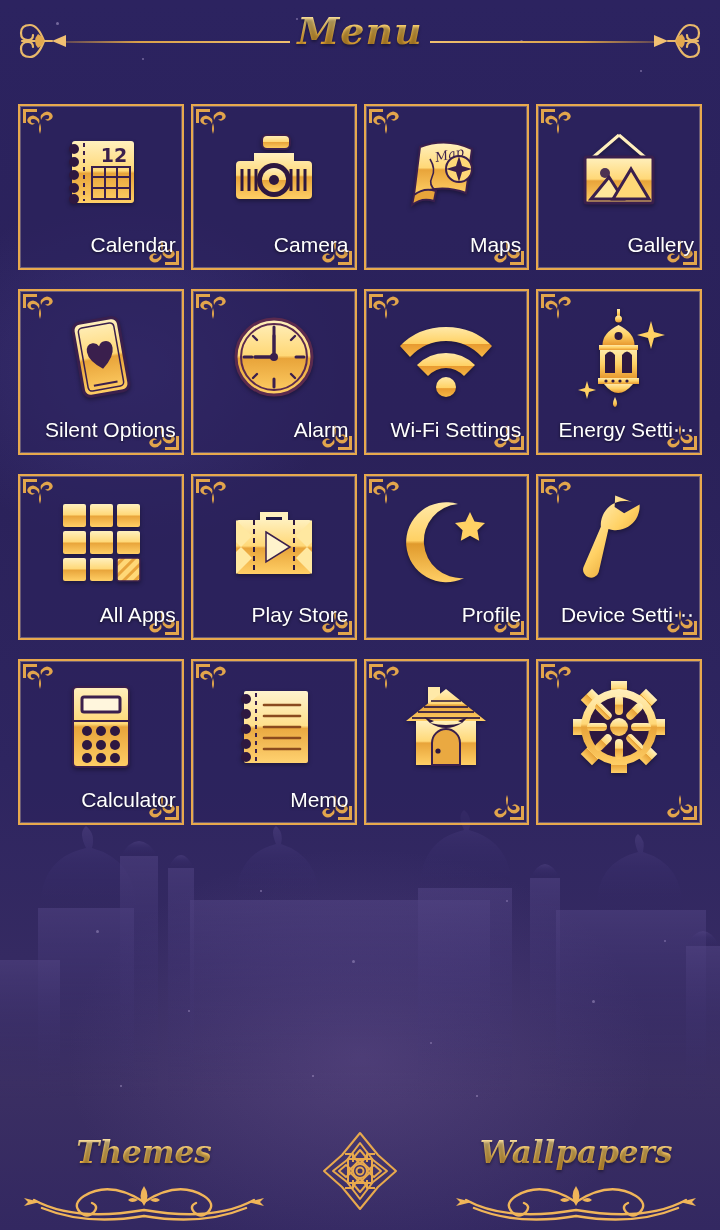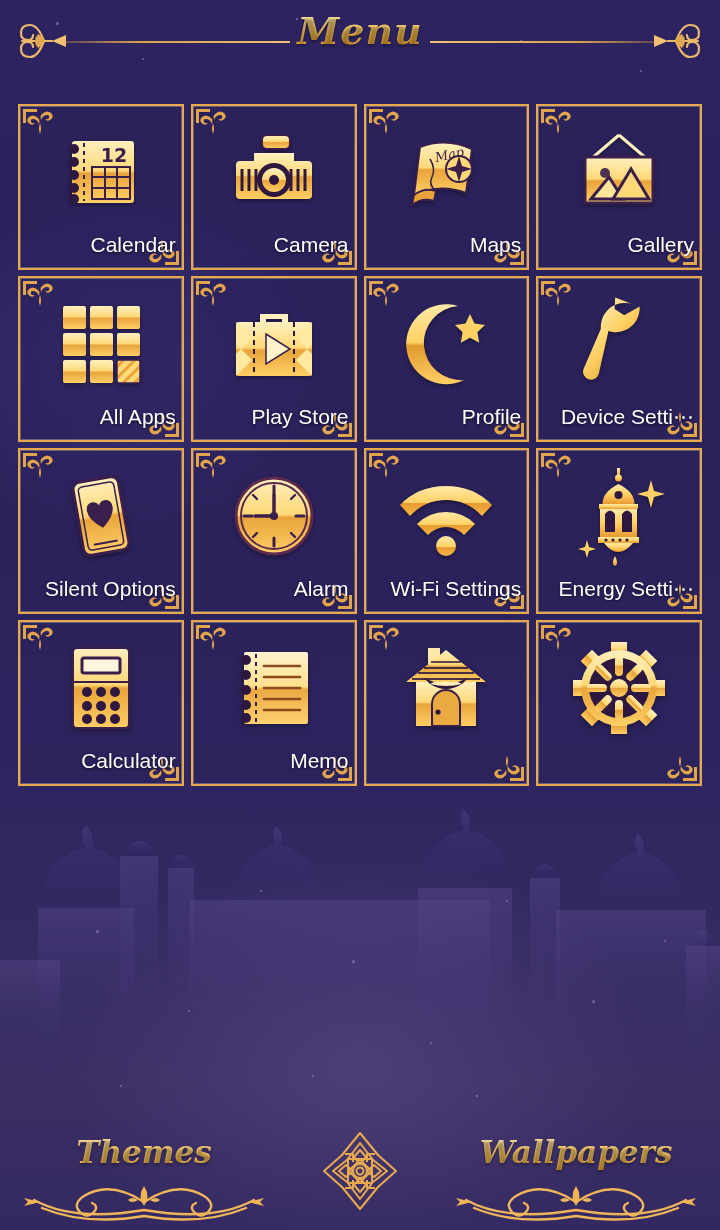--- a/index.html
+++ b/index.html
@@ -24,21 +24,21 @@
   .hdr-orn{position:absolute;top:14px;width:60px;height:54px;}
   .menu-title{
     position:absolute;left:0;right:0;top:8px;text-align:center;
     font-family:"DejaVu Serif",serif;font-style:italic;font-weight:bold;
     font-size:38px;letter-spacing:1px;
     background:linear-gradient(180deg,#fff3cd 0%,#ffd878 35%,#f7b942 62%,#e09a26 100%);
     -webkit-background-clip:text;background-clip:text;color:transparent;
     text-shadow:0 2px 3px rgba(0,0,0,.35);
   }
   .grid{position:absolute;top:104px;left:18px;width:684px;}
-  .row{display:flex;gap:7px;margin-bottom:6px;}
+  .row{display:flex;gap:7px;margin-bottom:19px;}
   .tile{
     position:relative;width:166px;height:166px;box-sizing:border-box;
     background:rgba(43,34,92,0.62);
     border:2px solid #e8a94d;
     box-shadow:inset 0 0 0 1px rgba(255,230,180,.30);
   }
   .corner{position:absolute;width:40px;height:40px;pointer-events:none;}
   .corner.tl{top:1px;left:1px;}
   .corner.br{bottom:1px;right:1px;transform:rotate(180deg);}
   .ico{position:absolute;top:14px;left:0;right:0;height:104px;
@@ -331,20 +331,198 @@
         </svg>
       <svg class="corner br" viewBox="0 0 40 40">
           <g fill="#e2a54c">
             <path d="M2 2h14v3H5v11H2z"></path>
             <path d="M20 8q5-6 10-2q4 4-1 7q-3 2-5-1q3 1 4-1q1-3-2-3q-4 0-6 5q-1-3 0-5z"></path>
             <path d="M18 12q-5-6-10-2q-4 4 1 7q3 2 5-1q-3 1-4-1q-1-3 2-3q4 0 6 5q1-3 0-5z"></path>
             <path d="M19 16q2 6 0 11q-2-5 0-11z"></path>
           </g>
         </svg>
       <div class="ico">
+        <svg width="86" height="90" viewBox="0 0 86 90">
+          <defs>
+              <linearGradient id="g5" x1="0" y1="0" x2="0" y2="1">
+                <stop offset="0%" stop-color="#fff0be"></stop>
+                <stop offset="48%" stop-color="#ffd877"></stop>
+                <stop offset="52%" stop-color="#e8a43a"></stop>
+                <stop offset="100%" stop-color="#ffcf66"></stop>
+              </linearGradient>
+            </defs>
+          <g transform="rotate(-10 43 45)">
+            <rect x="20" y="8" width="46" height="74" rx="7" fill="url(#g5)" stroke="#3a1f4d" stroke-width="3"></rect>
+            <rect x="25" y="13" width="36" height="64" rx="4" fill="none" stroke="#3a1f4d" stroke-width="1.5"></rect>
+            <path d="M43 57 q-13-10-13-19 q0-8 7-8 q4 0 6 4 q2-4 6-4 q7 0 7 8 q0 9-13 19z" fill="#3a1f4d"></path>
+            <line x1="31" y1="72" x2="55" y2="72" stroke="#3a1f4d" stroke-width="2"></line>
+          </g>
+        </svg>
+      </div>
+      <div class="lbl">Silent Options</div>
+    </div>
+
+    <div class="tile">
+      <svg class="corner tl" viewBox="0 0 40 40">
+          <g fill="#e2a54c">
+            <path d="M2 2h14v3H5v11H2z"></path>
+            <path d="M20 8q5-6 10-2q4 4-1 7q-3 2-5-1q3 1 4-1q1-3-2-3q-4 0-6 5q-1-3 0-5z"></path>
+            <path d="M18 12q-5-6-10-2q-4 4 1 7q3 2 5-1q-3 1-4-1q-1-3 2-3q4 0 6 5q1-3 0-5z"></path>
+            <path d="M19 16q2 6 0 11q-2-5 0-11z"></path>
+          </g>
+        </svg>
+      <svg class="corner br" viewBox="0 0 40 40">
+          <g fill="#e2a54c">
+            <path d="M2 2h14v3H5v11H2z"></path>
+            <path d="M20 8q5-6 10-2q4 4-1 7q-3 2-5-1q3 1 4-1q1-3-2-3q-4 0-6 5q-1-3 0-5z"></path>
+            <path d="M18 12q-5-6-10-2q-4 4 1 7q3 2 5-1q-3 1-4-1q-1-3 2-3q4 0 6 5q1-3 0-5z"></path>
+            <path d="M19 16q2 6 0 11q-2-5 0-11z"></path>
+          </g>
+        </svg>
+      <div class="ico">
+        <svg width="90" height="90" viewBox="0 0 90 90">
+          <defs>
+              <linearGradient id="g6" x1="0" y1="0" x2="0" y2="1">
+                <stop offset="0%" stop-color="#fff0be"></stop>
+                <stop offset="48%" stop-color="#ffd877"></stop>
+                <stop offset="52%" stop-color="#e8a43a"></stop>
+                <stop offset="100%" stop-color="#ffcf66"></stop>
+              </linearGradient>
+            </defs>
+          <circle cx="45" cy="45" r="38" fill="url(#g6)" stroke="#5b2a4e" stroke-width="3"></circle>
+          <circle cx="45" cy="45" r="33" fill="none" stroke="#5b2a4e" stroke-width="2"></circle>
+          <g stroke="#3a1f4d" stroke-width="3" stroke-linecap="round">
+            <line x1="45" y1="15" x2="45" y2="23"></line>
+              <line x1="45" y1="67" x2="45" y2="75"></line>
+            <line x1="15" y1="45" x2="23" y2="45"></line>
+              <line x1="67" y1="45" x2="75" y2="45"></line>
+          </g>
+          <g stroke="#3a1f4d" stroke-width="2.4" stroke-linecap="round">
+            <line x1="66" y1="24" x2="62" y2="28"></line>
+              <line x1="24" y1="66" x2="28" y2="62"></line>
+            <line x1="24" y1="24" x2="28" y2="28"></line>
+              <line x1="66" y1="66" x2="62" y2="62"></line>
+          </g>
+          <line x1="45" y1="45" x2="45" y2="24" stroke="#3a1f4d" stroke-width="3.5" stroke-linecap="round"></line>
+          <line x1="45" y1="45" x2="26" y2="45" stroke="#3a1f4d" stroke-width="3.5" stroke-linecap="round"></line>
+          <circle cx="45" cy="45" r="4" fill="#3a1f4d"></circle>
+        </svg>
+      </div>
+      <div class="lbl">Alarm</div>
+    </div>
+
+    <div class="tile">
+      <svg class="corner tl" viewBox="0 0 40 40">
+          <g fill="#e2a54c">
+            <path d="M2 2h14v3H5v11H2z"></path>
+            <path d="M20 8q5-6 10-2q4 4-1 7q-3 2-5-1q3 1 4-1q1-3-2-3q-4 0-6 5q-1-3 0-5z"></path>
+            <path d="M18 12q-5-6-10-2q-4 4 1 7q3 2 5-1q-3 1-4-1q-1-3 2-3q4 0 6 5q1-3 0-5z"></path>
+            <path d="M19 16q2 6 0 11q-2-5 0-11z"></path>
+          </g>
+        </svg>
+      <svg class="corner br" viewBox="0 0 40 40">
+          <g fill="#e2a54c">
+            <path d="M2 2h14v3H5v11H2z"></path>
+            <path d="M20 8q5-6 10-2q4 4-1 7q-3 2-5-1q3 1 4-1q1-3-2-3q-4 0-6 5q-1-3 0-5z"></path>
+            <path d="M18 12q-5-6-10-2q-4 4 1 7q3 2 5-1q-3 1-4-1q-1-3 2-3q4 0 6 5q1-3 0-5z"></path>
+            <path d="M19 16q2 6 0 11q-2-5 0-11z"></path>
+          </g>
+        </svg>
+      <div class="ico">
+        <svg width="96" height="84" viewBox="0 0 96 84">
+          <defs>
+              <linearGradient id="g7" x1="0" y1="0" x2="0" y2="1">
+                <stop offset="0%" stop-color="#ffe9a8"></stop>
+                <stop offset="55%" stop-color="#ffd164"></stop>
+                <stop offset="58%" stop-color="#e89a30"></stop>
+                <stop offset="100%" stop-color="#f7b845"></stop>
+              </linearGradient>
+            </defs>
+          <g fill="url(#g7)">
+            <path d="M48 12 q-28 0-46 19 l10 11 q15-16 36-16 q21 0 36 16 l10-11 q-18-19-46-19z"></path>
+            <path d="M48 38 q-17 0-29 12 l11 11 q8-8 18-8 q10 0 18 8 l11-11 q-12-12-29-12z"></path>
+            <circle cx="48" cy="72" r="10"></circle>
+          </g>
+        </svg>
+      </div>
+      <div class="lbl">Wi-Fi Settings</div>
+    </div>
+
+    <div class="tile">
+      <svg class="corner tl" viewBox="0 0 40 40">
+          <g fill="#e2a54c">
+            <path d="M2 2h14v3H5v11H2z"></path>
+            <path d="M20 8q5-6 10-2q4 4-1 7q-3 2-5-1q3 1 4-1q1-3-2-3q-4 0-6 5q-1-3 0-5z"></path>
+            <path d="M18 12q-5-6-10-2q-4 4 1 7q3 2 5-1q-3 1-4-1q-1-3 2-3q4 0 6 5q1-3 0-5z"></path>
+            <path d="M19 16q2 6 0 11q-2-5 0-11z"></path>
+          </g>
+        </svg>
+      <svg class="corner br" viewBox="0 0 40 40">
+          <g fill="#e2a54c">
+            <path d="M2 2h14v3H5v11H2z"></path>
+            <path d="M20 8q5-6 10-2q4 4-1 7q-3 2-5-1q3 1 4-1q1-3-2-3q-4 0-6 5q-1-3 0-5z"></path>
+            <path d="M18 12q-5-6-10-2q-4 4 1 7q3 2 5-1q-3 1-4-1q-1-3 2-3q4 0 6 5q1-3 0-5z"></path>
+            <path d="M19 16q2 6 0 11q-2-5 0-11z"></path>
+          </g>
+        </svg>
+      <div class="ico">
+        <svg width="96" height="100" viewBox="0 0 96 100">
+          <defs>
+              <linearGradient id="g8" x1="0" y1="0" x2="0" y2="1">
+                <stop offset="0%" stop-color="#ffe9a8"></stop>
+                <stop offset="50%" stop-color="#ffd164"></stop>
+                <stop offset="100%" stop-color="#e89a30"></stop>
+              </linearGradient>
+            </defs>
+          <g fill="url(#g8)">
+            <rect x="46" y="2" width="3" height="8"></rect>
+            <circle cx="47.5" cy="12" r="3.5"></circle>
+            <path d="M47.5 18 q-16 8-16 20 h32 q0-12-16-20z"></path>
+            <rect x="28" y="38" width="39" height="5"></rect>
+            <rect x="29" y="43" width="37" height="28"></rect>
+            <rect x="27" y="71" width="41" height="6"></rect>
+            <path d="M33 77 q14 18 29 0 z"></path>
+            <path d="M44 90 q4 8 0 10 q-4-2 0-10z"></path>
+          </g>
+          <g fill="#2e1840">
+            <path d="M34 48 q5-7 10 0 v18 h-10z"></path>
+            <path d="M51 48 q5-7 10 0 v18 h-10z"></path>
+            <circle cx="47.5" cy="29" r="4"></circle>
+            <circle cx="35" cy="74" r="1.6"></circle>
+              <circle cx="42" cy="74" r="1.6"></circle>
+              <circle cx="49" cy="74" r="1.6"></circle>
+              <circle cx="56" cy="74" r="1.6"></circle>
+          </g>
+          <path d="M80 14 l3 11 l11 3 l-11 3 l-3 11 l-3-11 l-11-3 l11-3z" fill="#ffd164"></path>
+          <path d="M16 74 l2 7 l7 2 l-7 2 l-2 7 l-2-7 l-7-2 l7-2z" fill="#ffd164"></path>
+        </svg>
+      </div>
+      <div class="lbl">Energy Setti⋯</div>
+    </div>
+  </div>
+
+  <div class="row">
+    <div class="tile">
+      <svg class="corner tl" viewBox="0 0 40 40">
+          <g fill="#e2a54c">
+            <path d="M2 2h14v3H5v11H2z"></path>
+            <path d="M20 8q5-6 10-2q4 4-1 7q-3 2-5-1q3 1 4-1q1-3-2-3q-4 0-6 5q-1-3 0-5z"></path>
+            <path d="M18 12q-5-6-10-2q-4 4 1 7q3 2 5-1q-3 1-4-1q-1-3 2-3q4 0 6 5q1-3 0-5z"></path>
+            <path d="M19 16q2 6 0 11q-2-5 0-11z"></path>
+          </g>
+        </svg>
+      <svg class="corner br" viewBox="0 0 40 40">
+          <g fill="#e2a54c">
+            <path d="M2 2h14v3H5v11H2z"></path>
+            <path d="M20 8q5-6 10-2q4 4-1 7q-3 2-5-1q3 1 4-1q1-3-2-3q-4 0-6 5q-1-3 0-5z"></path>
+            <path d="M18 12q-5-6-10-2q-4 4 1 7q3 2 5-1q-3 1-4-1q-1-3 2-3q4 0 6 5q1-3 0-5z"></path>
+            <path d="M19 16q2 6 0 11q-2-5 0-11z"></path>
+          </g>
+        </svg>
+      <div class="ico">
         <svg width="88" height="88" viewBox="0 0 88 88">
           <defs>
             <linearGradient id="g9" x1="0" y1="0" x2="0" y2="1">
                 <stop offset="0%" stop-color="#fff0be"></stop>
                 <stop offset="48%" stop-color="#ffd877"></stop>
                 <stop offset="52%" stop-color="#e8a43a"></stop>
                 <stop offset="100%" stop-color="#ffcf66"></stop>
               </linearGradient>
             <pattern id="stripe" width="8" height="8" patternUnits="userSpaceOnUse" patternTransform="rotate(45)">
               <rect width="8" height="8" fill="#ffd877"></rect>
@@ -466,198 +644,20 @@
                 <stop offset="45%" stop-color="#ffd164"></stop>
                 <stop offset="100%" stop-color="#e09a2c"></stop>
               </linearGradient>
             </defs>
           <g transform="rotate(18 46 48)">
             <path d="M46 6 a24 24 0 0 0 -22 33 l-4 44 a8 8 0 0 0 16 0 l-4-44 a24 24 0 0 0 22-33 l-12 13 l-11-3 l-3-11z" fill="url(#g12)"></path>
           </g>
         </svg>
       </div>
       <div class="lbl">Device Setti⋯</div>
-    </div>
-  </div>
-
-  <div class="row">
-    <div class="tile">
-      <svg class="corner tl" viewBox="0 0 40 40">
-          <g fill="#e2a54c">
-            <path d="M2 2h14v3H5v11H2z"></path>
-            <path d="M20 8q5-6 10-2q4 4-1 7q-3 2-5-1q3 1 4-1q1-3-2-3q-4 0-6 5q-1-3 0-5z"></path>
-            <path d="M18 12q-5-6-10-2q-4 4 1 7q3 2 5-1q-3 1-4-1q-1-3 2-3q4 0 6 5q1-3 0-5z"></path>
-            <path d="M19 16q2 6 0 11q-2-5 0-11z"></path>
-          </g>
-        </svg>
-      <svg class="corner br" viewBox="0 0 40 40">
-          <g fill="#e2a54c">
-            <path d="M2 2h14v3H5v11H2z"></path>
-            <path d="M20 8q5-6 10-2q4 4-1 7q-3 2-5-1q3 1 4-1q1-3-2-3q-4 0-6 5q-1-3 0-5z"></path>
-            <path d="M18 12q-5-6-10-2q-4 4 1 7q3 2 5-1q-3 1-4-1q-1-3 2-3q4 0 6 5q1-3 0-5z"></path>
-            <path d="M19 16q2 6 0 11q-2-5 0-11z"></path>
-          </g>
-        </svg>
-      <div class="ico">
-        <svg width="86" height="90" viewBox="0 0 86 90">
-          <defs>
-              <linearGradient id="g5" x1="0" y1="0" x2="0" y2="1">
-                <stop offset="0%" stop-color="#fff0be"></stop>
-                <stop offset="48%" stop-color="#ffd877"></stop>
-                <stop offset="52%" stop-color="#e8a43a"></stop>
-                <stop offset="100%" stop-color="#ffcf66"></stop>
-              </linearGradient>
-            </defs>
-          <g transform="rotate(-10 43 45)">
-            <rect x="20" y="8" width="46" height="74" rx="7" fill="url(#g5)" stroke="#3a1f4d" stroke-width="3"></rect>
-            <rect x="25" y="13" width="36" height="64" rx="4" fill="none" stroke="#3a1f4d" stroke-width="1.5"></rect>
-            <path d="M43 57 q-13-10-13-19 q0-8 7-8 q4 0 6 4 q2-4 6-4 q7 0 7 8 q0 9-13 19z" fill="#3a1f4d"></path>
-            <line x1="31" y1="72" x2="55" y2="72" stroke="#3a1f4d" stroke-width="2"></line>
-          </g>
-        </svg>
-      </div>
-      <div class="lbl">Silent Options</div>
-    </div>
-
-    <div class="tile">
-      <svg class="corner tl" viewBox="0 0 40 40">
-          <g fill="#e2a54c">
-            <path d="M2 2h14v3H5v11H2z"></path>
-            <path d="M20 8q5-6 10-2q4 4-1 7q-3 2-5-1q3 1 4-1q1-3-2-3q-4 0-6 5q-1-3 0-5z"></path>
-            <path d="M18 12q-5-6-10-2q-4 4 1 7q3 2 5-1q-3 1-4-1q-1-3 2-3q4 0 6 5q1-3 0-5z"></path>
-            <path d="M19 16q2 6 0 11q-2-5 0-11z"></path>
-          </g>
-        </svg>
-      <svg class="corner br" viewBox="0 0 40 40">
-          <g fill="#e2a54c">
-            <path d="M2 2h14v3H5v11H2z"></path>
-            <path d="M20 8q5-6 10-2q4 4-1 7q-3 2-5-1q3 1 4-1q1-3-2-3q-4 0-6 5q-1-3 0-5z"></path>
-            <path d="M18 12q-5-6-10-2q-4 4 1 7q3 2 5-1q-3 1-4-1q-1-3 2-3q4 0 6 5q1-3 0-5z"></path>
-            <path d="M19 16q2 6 0 11q-2-5 0-11z"></path>
-          </g>
-        </svg>
-      <div class="ico">
-        <svg width="90" height="90" viewBox="0 0 90 90">
-          <defs>
-              <linearGradient id="g6" x1="0" y1="0" x2="0" y2="1">
-                <stop offset="0%" stop-color="#fff0be"></stop>
-                <stop offset="48%" stop-color="#ffd877"></stop>
-                <stop offset="52%" stop-color="#e8a43a"></stop>
-                <stop offset="100%" stop-color="#ffcf66"></stop>
-              </linearGradient>
-            </defs>
-          <circle cx="45" cy="45" r="38" fill="url(#g6)" stroke="#5b2a4e" stroke-width="3"></circle>
-          <circle cx="45" cy="45" r="33" fill="none" stroke="#5b2a4e" stroke-width="2"></circle>
-          <g stroke="#3a1f4d" stroke-width="3" stroke-linecap="round">
-            <line x1="45" y1="15" x2="45" y2="23"></line>
-              <line x1="45" y1="67" x2="45" y2="75"></line>
-            <line x1="15" y1="45" x2="23" y2="45"></line>
-              <line x1="67" y1="45" x2="75" y2="45"></line>
-          </g>
-          <g stroke="#3a1f4d" stroke-width="2.4" stroke-linecap="round">
-            <line x1="66" y1="24" x2="62" y2="28"></line>
-              <line x1="24" y1="66" x2="28" y2="62"></line>
-            <line x1="24" y1="24" x2="28" y2="28"></line>
-              <line x1="66" y1="66" x2="62" y2="62"></line>
-          </g>
-          <line x1="45" y1="45" x2="45" y2="24" stroke="#3a1f4d" stroke-width="3.5" stroke-linecap="round"></line>
-          <line x1="45" y1="45" x2="26" y2="45" stroke="#3a1f4d" stroke-width="3.5" stroke-linecap="round"></line>
-          <circle cx="45" cy="45" r="4" fill="#3a1f4d"></circle>
-        </svg>
-      </div>
-      <div class="lbl">Alarm</div>
-    </div>
-
-    <div class="tile">
-      <svg class="corner tl" viewBox="0 0 40 40">
-          <g fill="#e2a54c">
-            <path d="M2 2h14v3H5v11H2z"></path>
-            <path d="M20 8q5-6 10-2q4 4-1 7q-3 2-5-1q3 1 4-1q1-3-2-3q-4 0-6 5q-1-3 0-5z"></path>
-            <path d="M18 12q-5-6-10-2q-4 4 1 7q3 2 5-1q-3 1-4-1q-1-3 2-3q4 0 6 5q1-3 0-5z"></path>
-            <path d="M19 16q2 6 0 11q-2-5 0-11z"></path>
-          </g>
-        </svg>
-      <svg class="corner br" viewBox="0 0 40 40">
-          <g fill="#e2a54c">
-            <path d="M2 2h14v3H5v11H2z"></path>
-            <path d="M20 8q5-6 10-2q4 4-1 7q-3 2-5-1q3 1 4-1q1-3-2-3q-4 0-6 5q-1-3 0-5z"></path>
-            <path d="M18 12q-5-6-10-2q-4 4 1 7q3 2 5-1q-3 1-4-1q-1-3 2-3q4 0 6 5q1-3 0-5z"></path>
-            <path d="M19 16q2 6 0 11q-2-5 0-11z"></path>
-          </g>
-        </svg>
-      <div class="ico">
-        <svg width="96" height="84" viewBox="0 0 96 84">
-          <defs>
-              <linearGradient id="g7" x1="0" y1="0" x2="0" y2="1">
-                <stop offset="0%" stop-color="#ffe9a8"></stop>
-                <stop offset="55%" stop-color="#ffd164"></stop>
-                <stop offset="58%" stop-color="#e89a30"></stop>
-                <stop offset="100%" stop-color="#f7b845"></stop>
-              </linearGradient>
-            </defs>
-          <g fill="url(#g7)">
-            <path d="M48 12 q-28 0-46 19 l10 11 q15-16 36-16 q21 0 36 16 l10-11 q-18-19-46-19z"></path>
-            <path d="M48 38 q-17 0-29 12 l11 11 q8-8 18-8 q10 0 18 8 l11-11 q-12-12-29-12z"></path>
-            <circle cx="48" cy="72" r="10"></circle>
-          </g>
-        </svg>
-      </div>
-      <div class="lbl">Wi-Fi Settings</div>
-    </div>
-
-    <div class="tile">
-      <svg class="corner tl" viewBox="0 0 40 40">
-          <g fill="#e2a54c">
-            <path d="M2 2h14v3H5v11H2z"></path>
-            <path d="M20 8q5-6 10-2q4 4-1 7q-3 2-5-1q3 1 4-1q1-3-2-3q-4 0-6 5q-1-3 0-5z"></path>
-            <path d="M18 12q-5-6-10-2q-4 4 1 7q3 2 5-1q-3 1-4-1q-1-3 2-3q4 0 6 5q1-3 0-5z"></path>
-            <path d="M19 16q2 6 0 11q-2-5 0-11z"></path>
-          </g>
-        </svg>
-      <svg class="corner br" viewBox="0 0 40 40">
-          <g fill="#e2a54c">
-            <path d="M2 2h14v3H5v11H2z"></path>
-            <path d="M20 8q5-6 10-2q4 4-1 7q-3 2-5-1q3 1 4-1q1-3-2-3q-4 0-6 5q-1-3 0-5z"></path>
-            <path d="M18 12q-5-6-10-2q-4 4 1 7q3 2 5-1q-3 1-4-1q-1-3 2-3q4 0 6 5q1-3 0-5z"></path>
-            <path d="M19 16q2 6 0 11q-2-5 0-11z"></path>
-          </g>
-        </svg>
-      <div class="ico">
-        <svg width="96" height="100" viewBox="0 0 96 100">
-          <defs>
-              <linearGradient id="g8" x1="0" y1="0" x2="0" y2="1">
-                <stop offset="0%" stop-color="#ffe9a8"></stop>
-                <stop offset="50%" stop-color="#ffd164"></stop>
-                <stop offset="100%" stop-color="#e89a30"></stop>
-              </linearGradient>
-            </defs>
-          <g fill="url(#g8)">
-            <rect x="46" y="2" width="3" height="8"></rect>
-            <circle cx="47.5" cy="12" r="3.5"></circle>
-            <path d="M47.5 18 q-16 8-16 20 h32 q0-12-16-20z"></path>
-            <rect x="28" y="38" width="39" height="5"></rect>
-            <rect x="29" y="43" width="37" height="28"></rect>
-            <rect x="27" y="71" width="41" height="6"></rect>
-            <path d="M33 77 q14 18 29 0 z"></path>
-            <path d="M44 90 q4 8 0 10 q-4-2 0-10z"></path>
-          </g>
-          <g fill="#2e1840">
-            <path d="M34 48 q5-7 10 0 v18 h-10z"></path>
-            <path d="M51 48 q5-7 10 0 v18 h-10z"></path>
-            <circle cx="47.5" cy="29" r="4"></circle>
-            <circle cx="35" cy="74" r="1.6"></circle>
-              <circle cx="42" cy="74" r="1.6"></circle>
-              <circle cx="49" cy="74" r="1.6"></circle>
-              <circle cx="56" cy="74" r="1.6"></circle>
-          </g>
-          <path d="M80 14 l3 11 l11 3 l-11 3 l-3 11 l-3-11 l-11-3 l11-3z" fill="#ffd164"></path>
-          <path d="M16 74 l2 7 l7 2 l-7 2 l-2 7 l-2-7 l-7-2 l7-2z" fill="#ffd164"></path>
-        </svg>
-      </div>
-      <div class="lbl">Energy Setti⋯</div>
     </div>
   </div>
 
   <div class="row">
     <div class="tile">
       <svg class="corner tl" viewBox="0 0 40 40">
           <g fill="#e2a54c">
             <path d="M2 2h14v3H5v11H2z"></path>
             <path d="M20 8q5-6 10-2q4 4-1 7q-3 2-5-1q3 1 4-1q1-3-2-3q-4 0-6 5q-1-3 0-5z"></path>
             <path d="M18 12q-5-6-10-2q-4 4 1 7q3 2 5-1q-3 1-4-1q-1-3 2-3q4 0 6 5q1-3 0-5z"></path>

